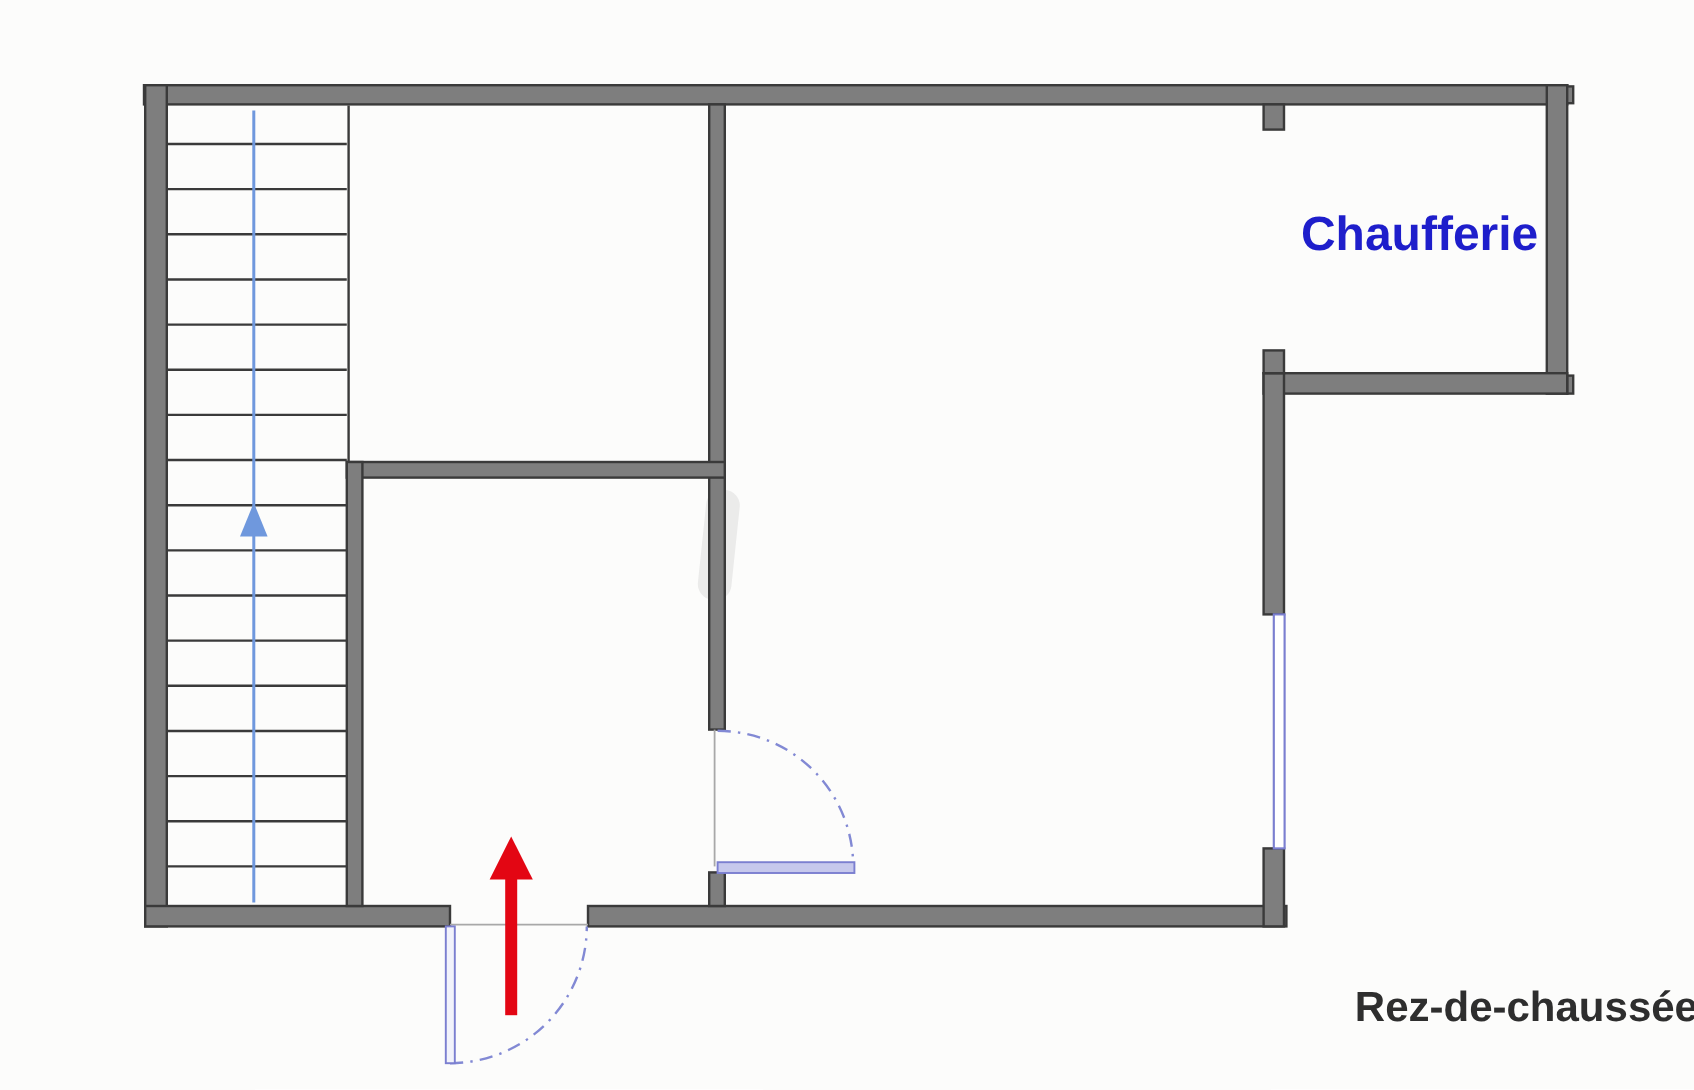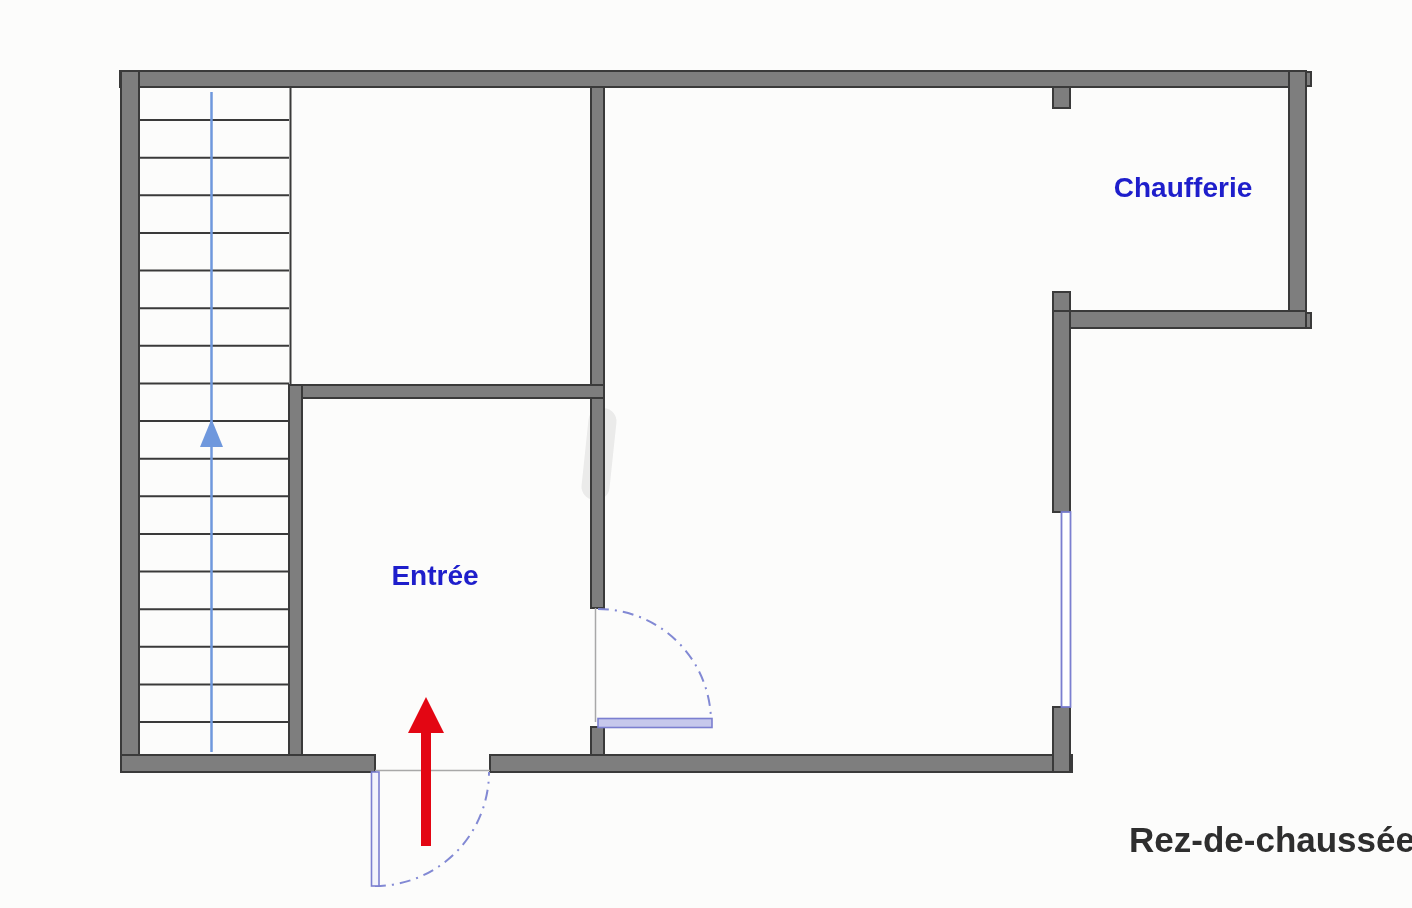--- a/index.html
+++ b/index.html
@@ -66,21 +66,21 @@
   }
   .label {
     position: absolute;
     font-weight: bold;
     color: var(--room-label, #1e1ecb);
     text-align: center;
     line-height: 1.1;
     white-space: nowrap;
   }
   .room-label {
-    font-size: 28px;
+    font-size: 40px;
     width: 250px;
   }
   #floor-title {
     font-size: 35px;
     width: 320px;
     color: var(--title-text, #2e2e2e);
   }
 </style>
 </head>
 <body>
@@ -149,20 +149,19 @@
       <path class="door-swing" d="M 598 609 A 113 113 0 0 1 711 722"></path>
       <rect class="door-leaf" x="598" y="718.5" width="114" height="9" fill="#c6c8ec"></rect>
     </g>
 
     <g>
       <rect class="red-arrow" x="421" y="732" width="10" height="114"></rect>
       <polygon class="red-arrow" points="426,697 408,733 444,733"></polygon>
     </g>
   </svg>
 
-  <div class="label room-label" style="left:310px; top:561px;">Entrée</div>
 
 
   <div class="label room-label" style="left:1058px; top:173px;">Chaufferie</div>
 
   <div class="label" id="floor-title" style="left:1112px; top:821px;">Rez-de-chaussée</div>
 
 </div>
 
 </body></html>

